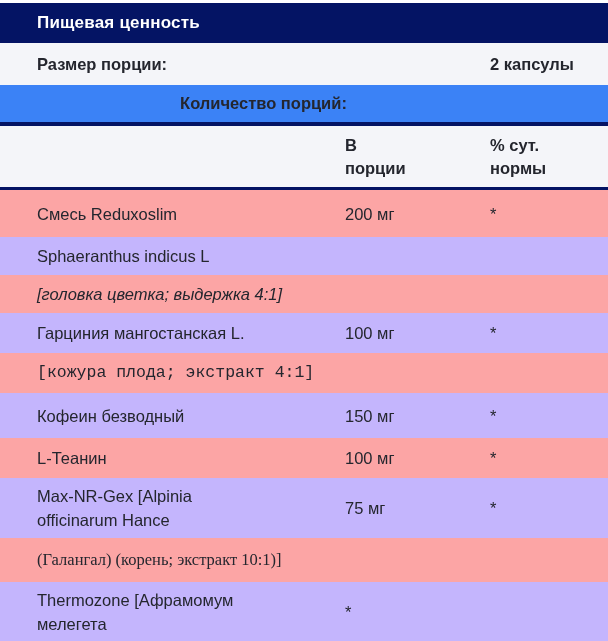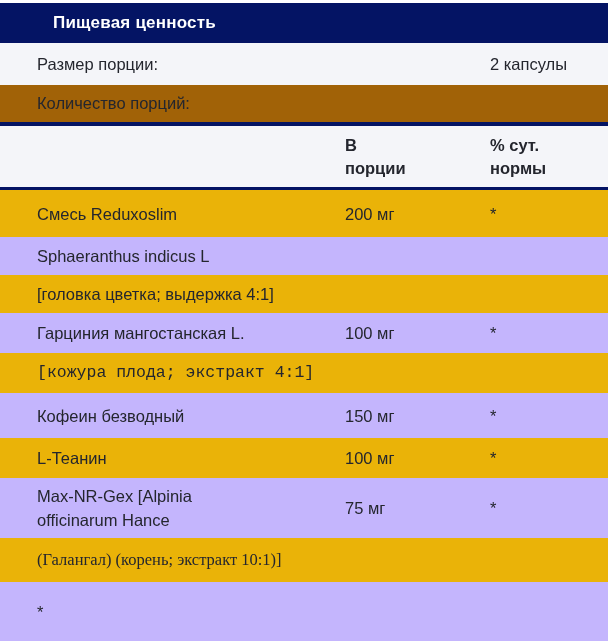--- a/index.html
+++ b/index.html
@@ -18,36 +18,36 @@
     background: #ffffff;
   }
   .title-bar {
     height: 40px;
     background: #041464;
     display: flex;
     align-items: center;
     padding-left: 37px;
   }
   .title {
-    margin: 16px;
+    margin: 0;
     color: #ffffff;
     font-size: 17px;
     font-weight: 700;
     letter-spacing: 0.2px;
   }
   .info-row {
     display: grid;
     grid-template-columns: 453px 1fr;
     align-items: center;
     padding-left: 37px;
     font-size: 16.5px;
-    font-weight: 400;
+    font-weight: 700;
   }
   .info-row.size  { height: 42px; background: #f4f5f9; }
-  .info-row.count { height: 37px; background: #a16207; }
+  .info-row.count { height: 37px; background: #3b82f6; text-align: center; }
   .divider { height: 4px; background: #041464; }
   .divider.thin { height: 3px; }
   .header-row {
     height: 61px;
     background: #f4f5f9;
     display: grid;
     grid-template-columns: 308px 145px 1fr;
     align-items: center;
     padding-left: 37px;
     font-size: 16.5px;
@@ -56,27 +56,27 @@
   }
   .header-row .cell { white-space: pre-line; }
   .row {
     display: grid;
     grid-template-columns: 308px 145px 1fr;
     align-items: center;
     padding-left: 37px;
     font-size: 16.5px;
     font-weight: 400;
     line-height: 24px;
-    background: #eab308;
+    background: #fca5a5;
   }
   .row.alt { background: #c4b5fd; }
   .row .name { white-space: pre-line; padding-right: 14px; }
   .r0 { height: 47px; }
   .r1 { height: 38px; }
-  .r2 { height: 38px; }
+  .r2 { height: 38px; font-style: italic; }
   .r3 { height: 40px; }
   .r4 { height: 40px; font-family: Liberation Mono, monospace; }
   .r5 { height: 45px; }
   .r6 { height: 40px; }
   .r7 { height: 60px; }
   .r8 { height: 44px; font-family: Liberation Serif, serif; }
   .r9 { height: 59px; }
 </style>
 </head>
 <body>
@@ -159,17 +159,19 @@
       <span class="cell daily">*</span>
     </div>
 
     <div class="row r8">
       <span class="cell name">(Галангал) (корень; экстракт 10:1)]</span>
       <span class="cell amount"></span>
       <span class="cell daily"></span>
     </div>
 
     <div class="row r9 alt">
+      <span class="cell name">Thermozone [Афрамомум
+мелегета</span>
       <span class="cell daily">*</span>
     </div>
 
   </div>
 </div>
 
 </body></html>

